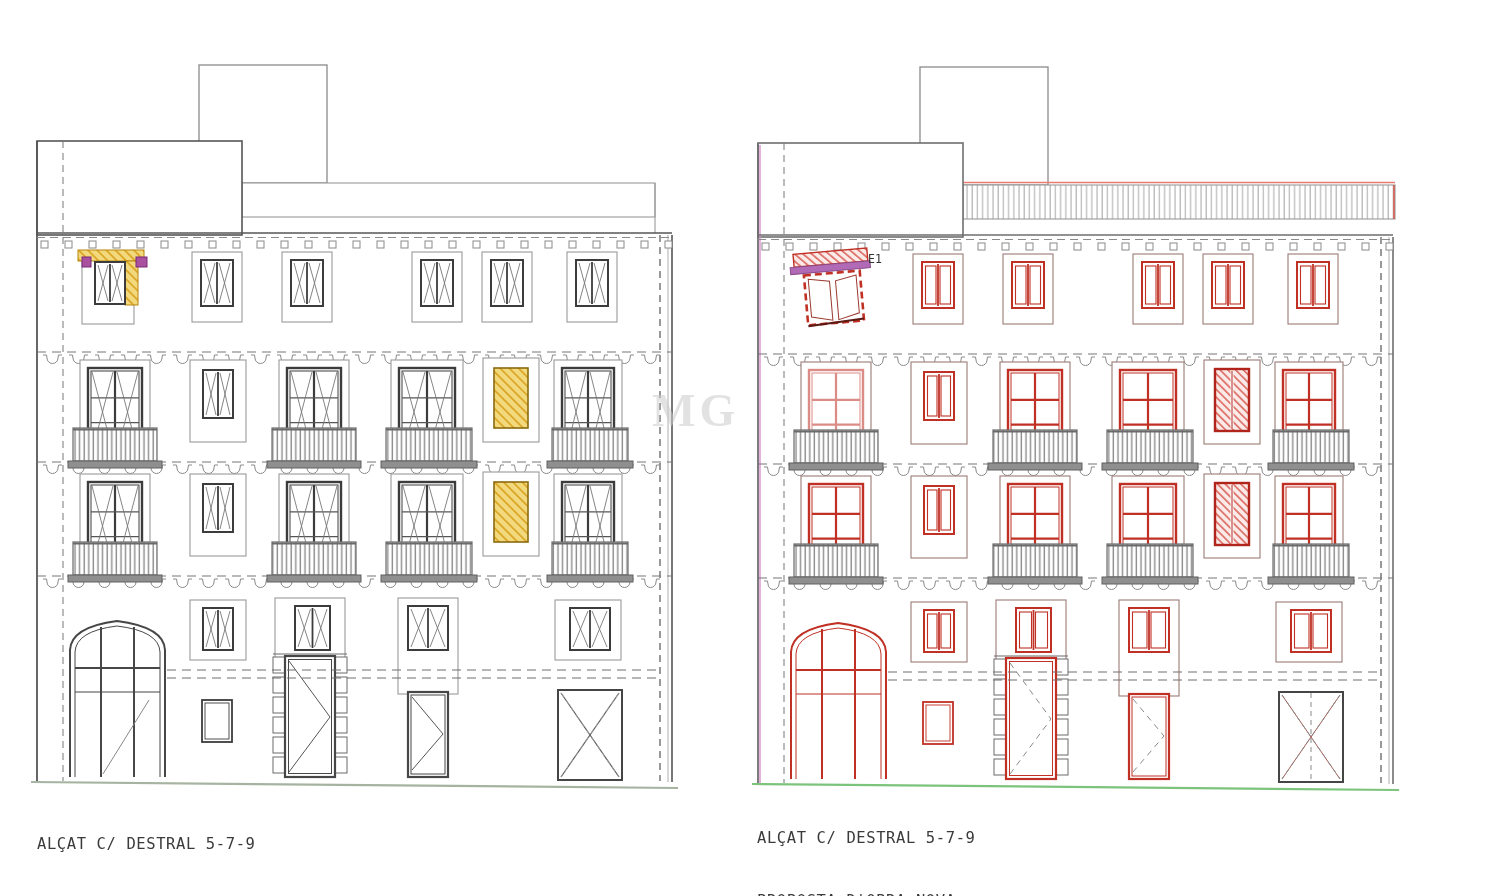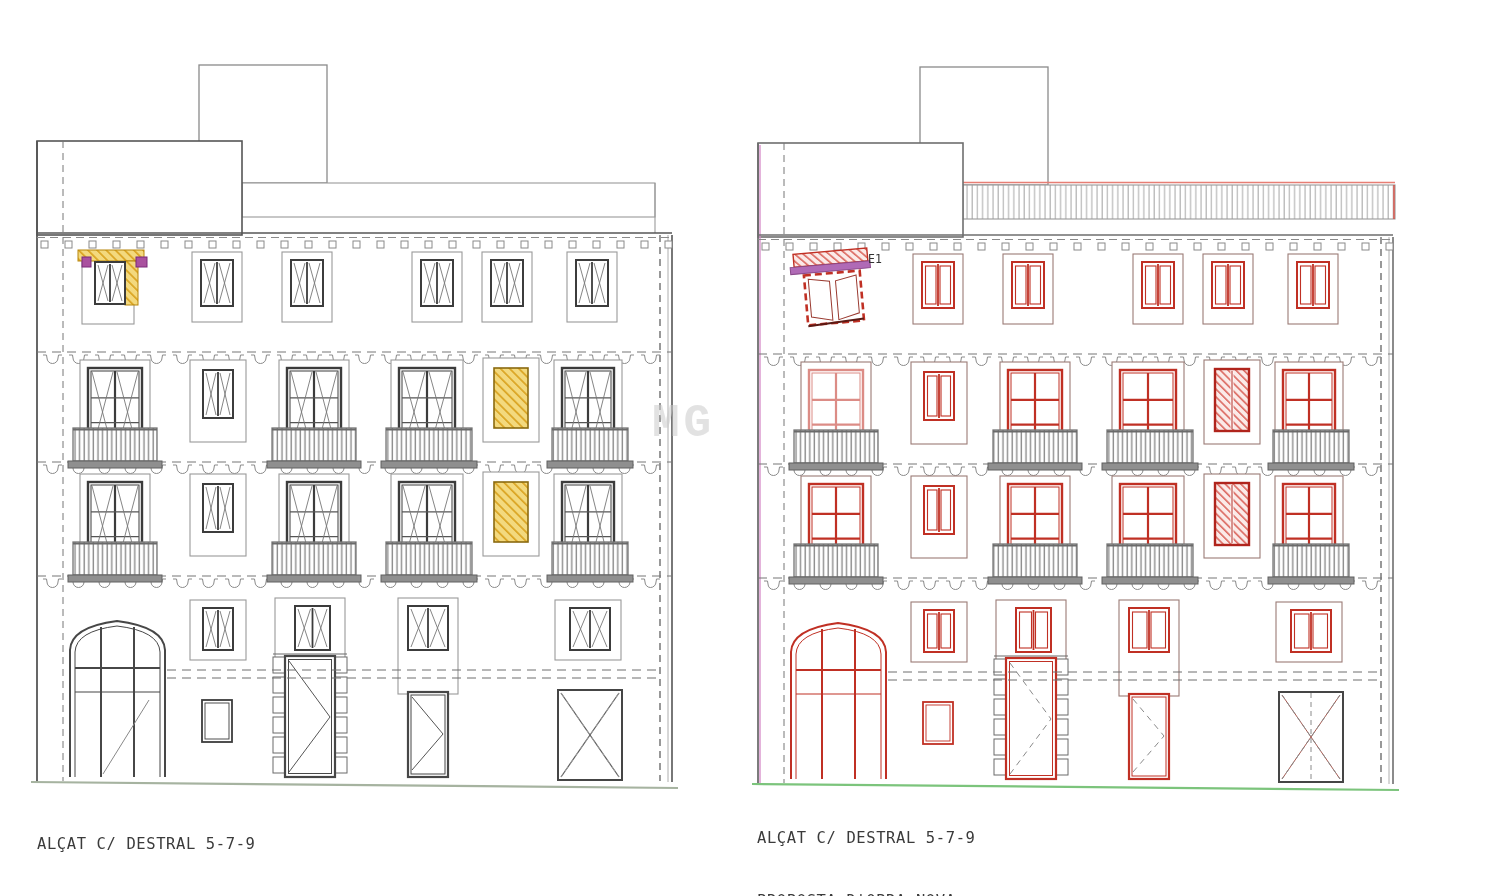--- a/index.html
+++ b/index.html
@@ -5,21 +5,21 @@
   html,body{margin:0;padding:0;background:#fff;}
   .canvas{position:relative;width:1500px;height:896px;background:#ffffff;overflow:hidden;
           font-family:"DejaVu Sans Mono","Liberation Mono",monospace;}
   figure{margin:0;}
   .svg-slot{position:absolute;text-decoration:underline;}
   .slot-left{left:29px;top:50px;}
   .slot-right{left:750px;top:52px;}
   .caption{position:absolute;color:#3b3b3b;font-size:15.5px;line-height:21px;letter-spacing:0.6px;white-space:pre;}
   .caption-left{left:37px;top:792px;}
   .caption-right{left:757px;top:786px;}
-  .watermark{position:absolute;left:652px;top:398px;font-family:Liberation Mono, monospace;
+  .watermark{position:absolute;left:652px;top:384px;font-family:Liberation Serif, serif;
              font-size:46px;font-weight:bold;color:#cccccc;opacity:.55;letter-spacing:4px;}
   svg{display:block;}
 </style>
 </head>
 <body>
 
 <div class="canvas">
 
   <figure>
     <div class="svg-slot slot-left" id="slot-0">

